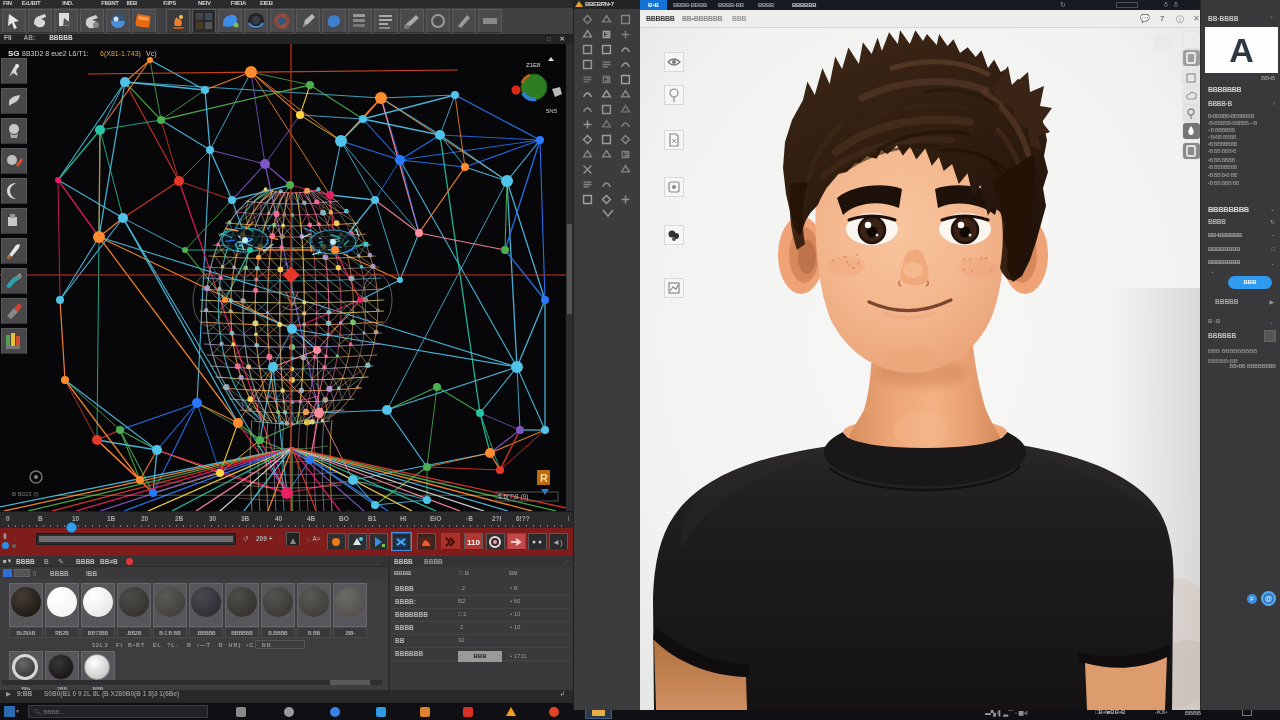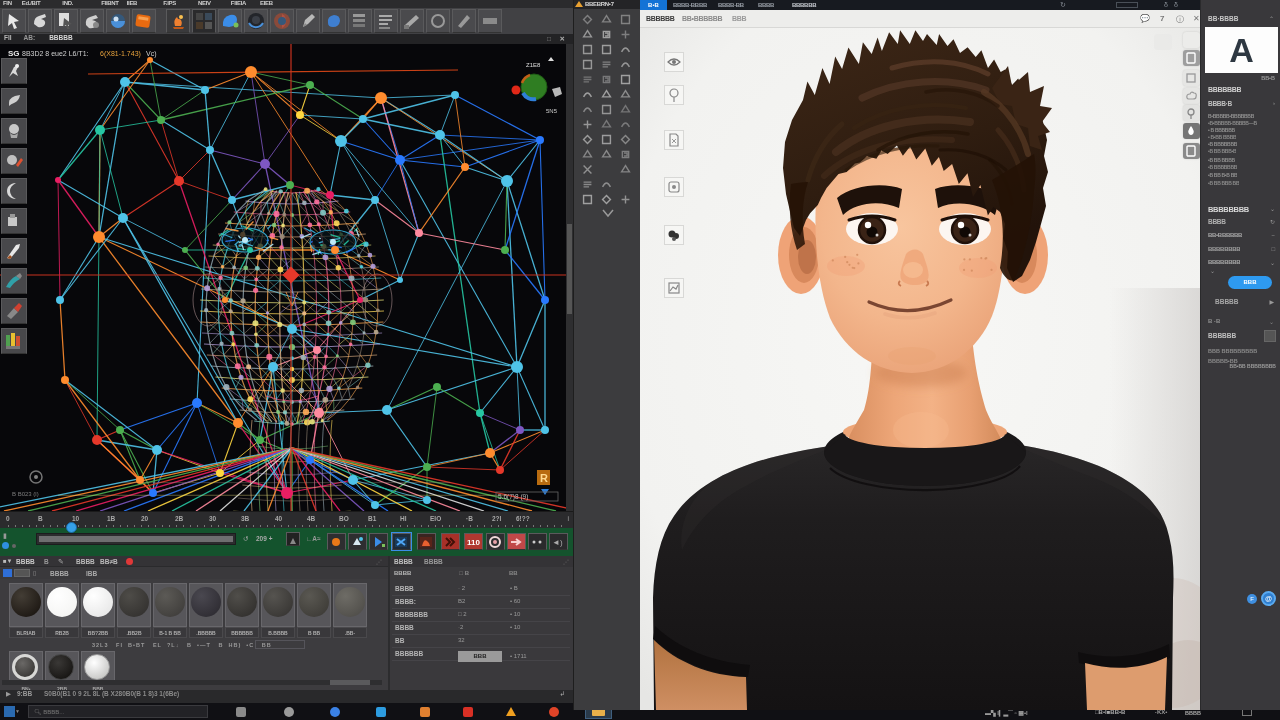--- a/index.html
+++ b/index.html
@@ -1119,21 +1119,21 @@
       <span style="position:absolute;left:512px;top:13px;width:1px;height:2px;background:#777;"></span>
       <span style="position:absolute;left:519px;top:13px;width:1px;height:2px;background:#777;"></span>
       <span style="position:absolute;left:526px;top:13px;width:1px;height:2px;background:#777;"></span>
       <span style="position:absolute;left:533px;top:13px;width:1px;height:2px;background:#777;"></span>
       <span style="position:absolute;left:540px;top:13px;width:1px;height:2px;background:#777;"></span>
       <span style="position:absolute;left:547px;top:13px;width:1px;height:2px;background:#777;"></span>
       <span style="position:absolute;left:554px;top:13px;width:1px;height:2px;background:#777;"></span>
       <span style="position:absolute;left:561px;top:13px;width:1px;height:2px;background:#777;"></span>
   </div>
 
-  <div class="abs" style="left:0;top:528px;width:573px;height:28px;background:#14532d;">
+  <div class="abs" style="left:0;top:528px;width:573px;height:28px;background:#7f1d1d;">
     <span style="position:absolute;left:3px;top:4px;font-size:7px;color:#999;">▮</span>
       <span style="position:absolute;left:2px;top:14px;width:7px;height:7px;border-radius:50%;background:#2f8fdf;"></span>
       <span style="position:absolute;left:12px;top:16px;width:4px;height:4px;border-radius:50%;background:#666;"></span>
       <div style="position:absolute;left:36px;top:5px;width:200px;height:12px;background:#2c2c2e;border:1px solid #1c1c1e;">
         <div style="position:absolute;left:2px;top:2px;width:194px;height:6px;background:#6e6e70;"></div>
       </div>
       <span style="position:absolute;left:66px;top:-6px;width:11px;height:11px;border-radius:50%;background:#35a0e8;border:1px solid #1a6aa8;"></span>
       <span style="position:absolute;left:243px;top:7px;font-size:6.5px;color:#aaa;">↺</span>
       <span style="position:absolute;left:256px;top:7px;font-size:6.5px;color:#aaa;font-weight:bold;">209 +</span>
       <span class="cell" style="left:286px;top:4px;width:14px;height:14px;background:#222;"><svg width="12" height="12">

